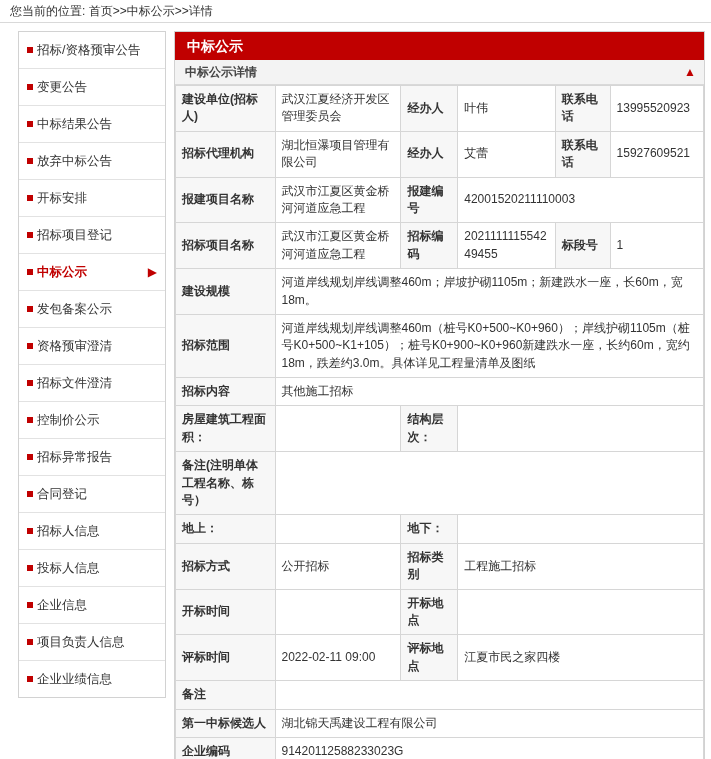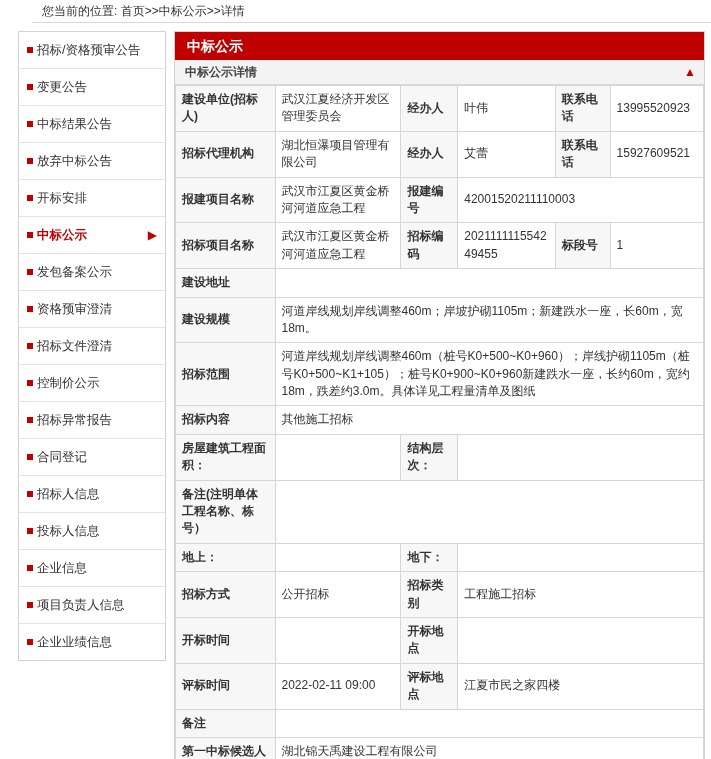--- a/index.html
+++ b/index.html
@@ -11,21 +11,20 @@
     color:#333;
     overflow:hidden;
   }
   
   .breadcrumb{
     height:22px;line-height:22px;
     padding-left:10px;
     font-size:12px;color:#333;
     border-bottom:1px solid #d9d9d9;
     background:#fff;
-    margin-left:32px;
   }
   .layout{
     display:flex;
     align-items:flex-start;
     padding:8px 6px 0 6px;
     box-sizing:border-box;
     height:737px;
     margin-left:12px;
   }
   
@@ -120,20 +119,21 @@
 <div class="breadcrumb">您当前的位置: 首页&gt;&gt;中标公示&gt;&gt;详情</div>
 
 <div class="layout">
 
   <div class="sidebar">
     <div class="side-item"><span class="bullet"></span><span>招标/资格预审公告</span></div>
     <div class="side-item"><span class="bullet"></span><span>变更公告</span></div>
     <div class="side-item"><span class="bullet"></span><span>中标结果公告</span></div>
     <div class="side-item"><span class="bullet"></span><span>放弃中标公告</span></div>
     <div class="side-item"><span class="bullet"></span><span>开标安排</span></div>
+    <div class="side-item"><span class="bullet"></span><span>招标项目登记</span></div>
     <div class="side-item active"><span class="bullet"></span><span>中标公示</span><span class="arrow">▶</span></div>
     <div class="side-item"><span class="bullet"></span><span>发包备案公示</span></div>
     <div class="side-item"><span class="bullet"></span><span>资格预审澄清</span></div>
     <div class="side-item"><span class="bullet"></span><span>招标文件澄清</span></div>
     <div class="side-item"><span class="bullet"></span><span>控制价公示</span></div>
     <div class="side-item"><span class="bullet"></span><span>招标异常报告</span></div>
     <div class="side-item"><span class="bullet"></span><span>合同登记</span></div>
     <div class="side-item"><span class="bullet"></span><span>招标人信息</span></div>
     <div class="side-item"><span class="bullet"></span><span>投标人信息</span></div>
     <div class="side-item"><span class="bullet"></span><span>企业信息</span></div>
@@ -186,24 +186,20 @@
 
       <tr>
         <td class="lbl">招标项目名称</td>
         <td class="val">武汉市江夏区黄金桥河河道应急工程</td>
         <td class="lbl">招标编码</td>
         <td class="val">202111111554249455</td>
         <td class="lbl">标段号</td>
         <td class="val">1</td>
       </tr>
 
-      <tr>
-        <td class="lbl">建设地址</td>
-        <td class="val" colspan="5"></td>
-      </tr>
 
       <tr>
         <td class="lbl">建设规模</td>
         <td class="val" colspan="5">河道岸线规划岸线调整460m；岸坡护砌1105m；新建跌水一座，长60m，宽18m。</td>
       </tr>
 
       <tr>
         <td class="lbl">招标范围</td>
         <td class="val" colspan="5">河道岸线规划岸线调整460m（桩号K0+500~K0+960）；岸线护砌1105m（桩号K0+500~K1+105）；桩号K0+900~K0+960新建跌水一座，长约60m，宽约18m，跌差约3.0m。具体详见工程量清单及图纸</td>
       </tr>

